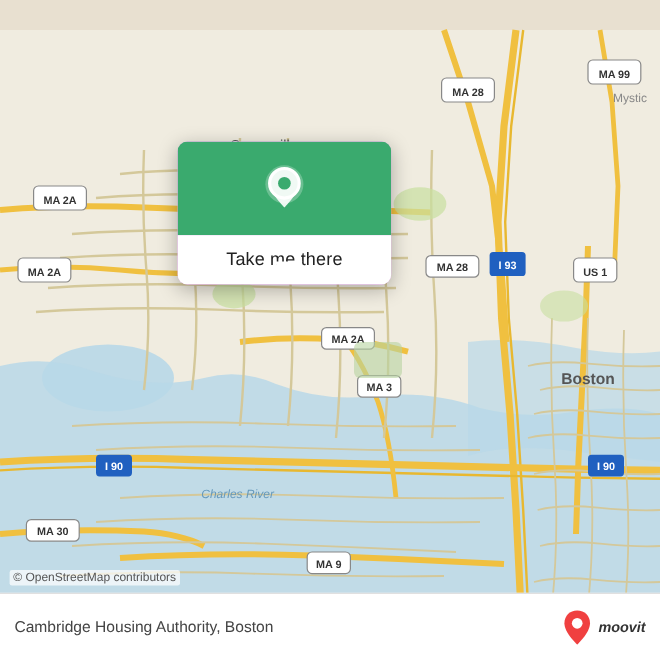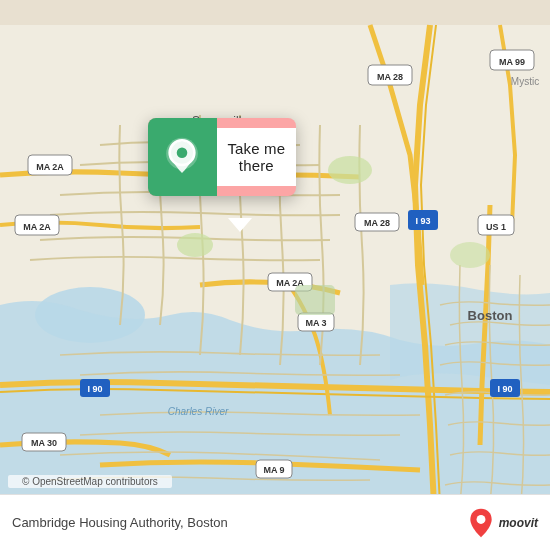--- a/index.html
+++ b/index.html
@@ -25,26 +25,26 @@
       position: absolute;
       top: 0; left: 0;
       width: 100%; height: 100%;
     }
 
     
     #popup-card {
       position: absolute;
       top: 118px;
       left: 148px;
-      width: 148px;
-      background: #fca5a5;
+      width: 178px;
+      background: #f0abfc;
       border-radius: 8px;
       box-shadow: 0 4px 16px rgba(0,0,0,0.28);
       display: flex;
-      flex-direction: row;
+      flex-direction: column;
       align-items: center;
       overflow: hidden;
     }
 
     #popup-icon-area {
       background: #3aaa6e;
       width: 100%;
       display: flex;
       align-items: center;
       justify-content: center;
@@ -121,21 +121,21 @@
       flex: 1;
     }
 
     #osm-credit {
       position: absolute;
       bottom: 62px;
       left: 8px;
       font-size: 10px;
       color: #555;
       background: rgba(255,255,255,0.7);
-      padding: 1px 14px;
+      padding: 1px 3px;
       border-radius: 2px;
     }
   </style>
 </head>
 <body>
 
 <div id="map-container">
 
   <svg id="map-svg" viewBox="0 0 550 500" xmlns="http://www.w3.org/2000/svg">
 

